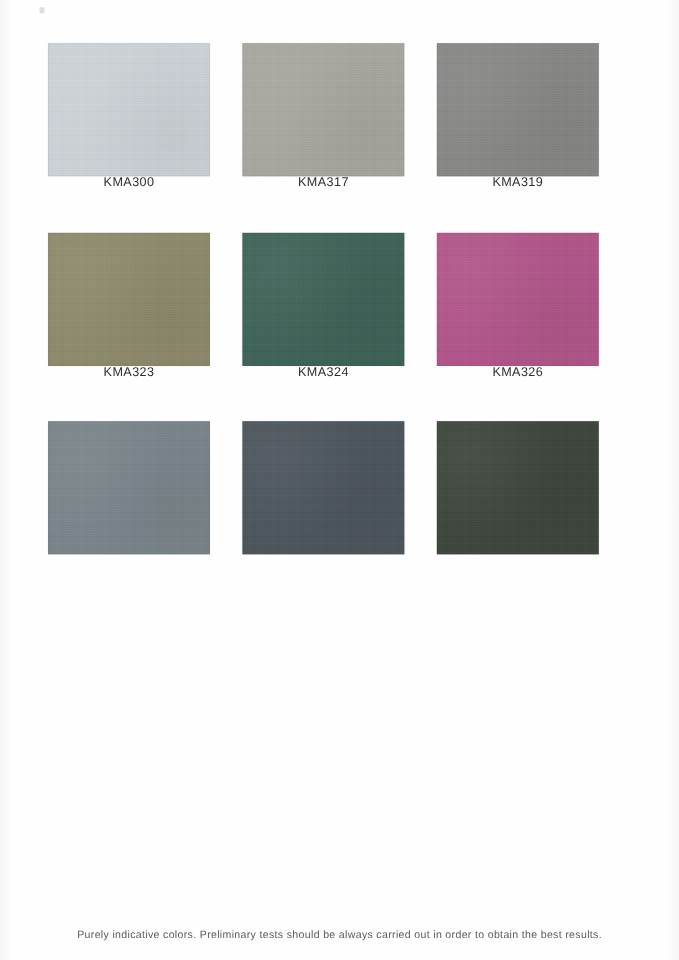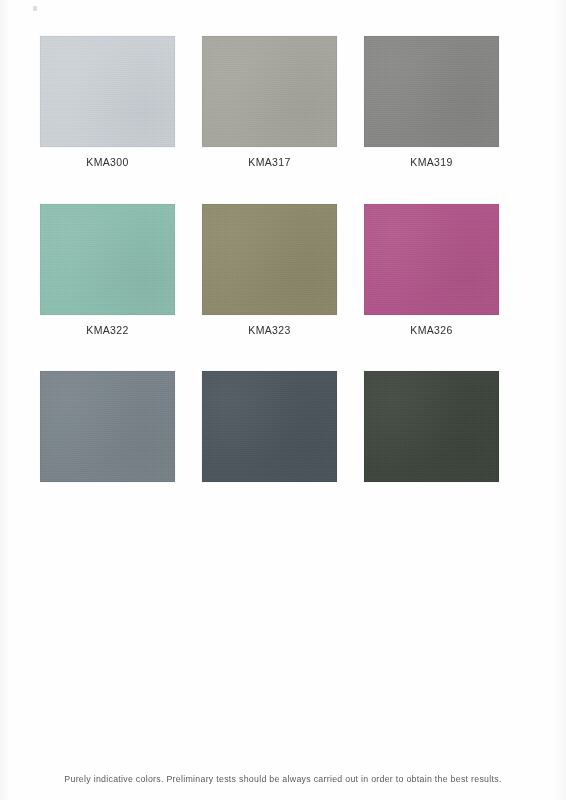--- a/index.html
+++ b/index.html
@@ -71,21 +71,20 @@
     position: absolute;
     inset: 0;
     pointer-events: none;
     opacity: 0.16;
     background-image:
       repeating-linear-gradient(0deg, rgba(0,0,0,0.10) 0px, rgba(0,0,0,0.10) 1px, rgba(255,255,255,0.10) 1px, rgba(255,255,255,0.10) 2px),
       repeating-linear-gradient(90deg, rgba(0,0,0,0.07) 0px, rgba(0,0,0,0.07) 1px, rgba(255,255,255,0.07) 1px, rgba(255,255,255,0.07) 2px);
   }
 
   .swatch-label {
-    margin-top: 10px;
     text-align: center;
     font-size: 10.5px;
     letter-spacing: 0.35px;
     color: #2e2e2e;
     font-family: "Liberation Sans", sans-serif;
     line-height: 1;
   }
 
   .footer-note {
     position: absolute;
@@ -129,26 +128,26 @@
       </div>
       <div class="swatch-cell">
         <div class="swatch-chip" style="background-color: rgb(167, 167, 159);"></div>
         <div class="swatch-label">KMA317</div>
       </div>
       <div class="swatch-cell">
         <div class="swatch-chip" style="background-color: rgb(135, 135, 134);"></div>
         <div class="swatch-label">KMA319</div>
       </div>
       <div class="swatch-cell">
-        <div class="swatch-chip" style="background-color: rgb(141, 191, 177);"></div>
-        <div class="swatch-label">KMA322</div>
+        <div class="swatch-chip" style="background-color: rgb(141, 138, 108);"></div>
+        <div class="swatch-label">KMA323</div>
       </div>
       <div class="swatch-cell">
-        <div class="swatch-chip" style="background-color: rgb(141, 138, 108);"></div>
-        <div class="swatch-label">KMA323</div>
+        <div class="swatch-chip" style="background-color: rgb(62, 99, 88);"></div>
+        <div class="swatch-label">KMA324</div>
       </div>
       <div class="swatch-cell">
         <div class="swatch-chip" style="background-color: rgb(177, 85, 138);"></div>
         <div class="swatch-label">KMA326</div>
       </div>
       <div class="swatch-cell">
         <div class="swatch-chip" style="background-color: rgb(121, 132, 138);"></div>
       </div>
       <div class="swatch-cell">
         <div class="swatch-chip" style="background-color: rgb(76, 85, 92);"></div>

